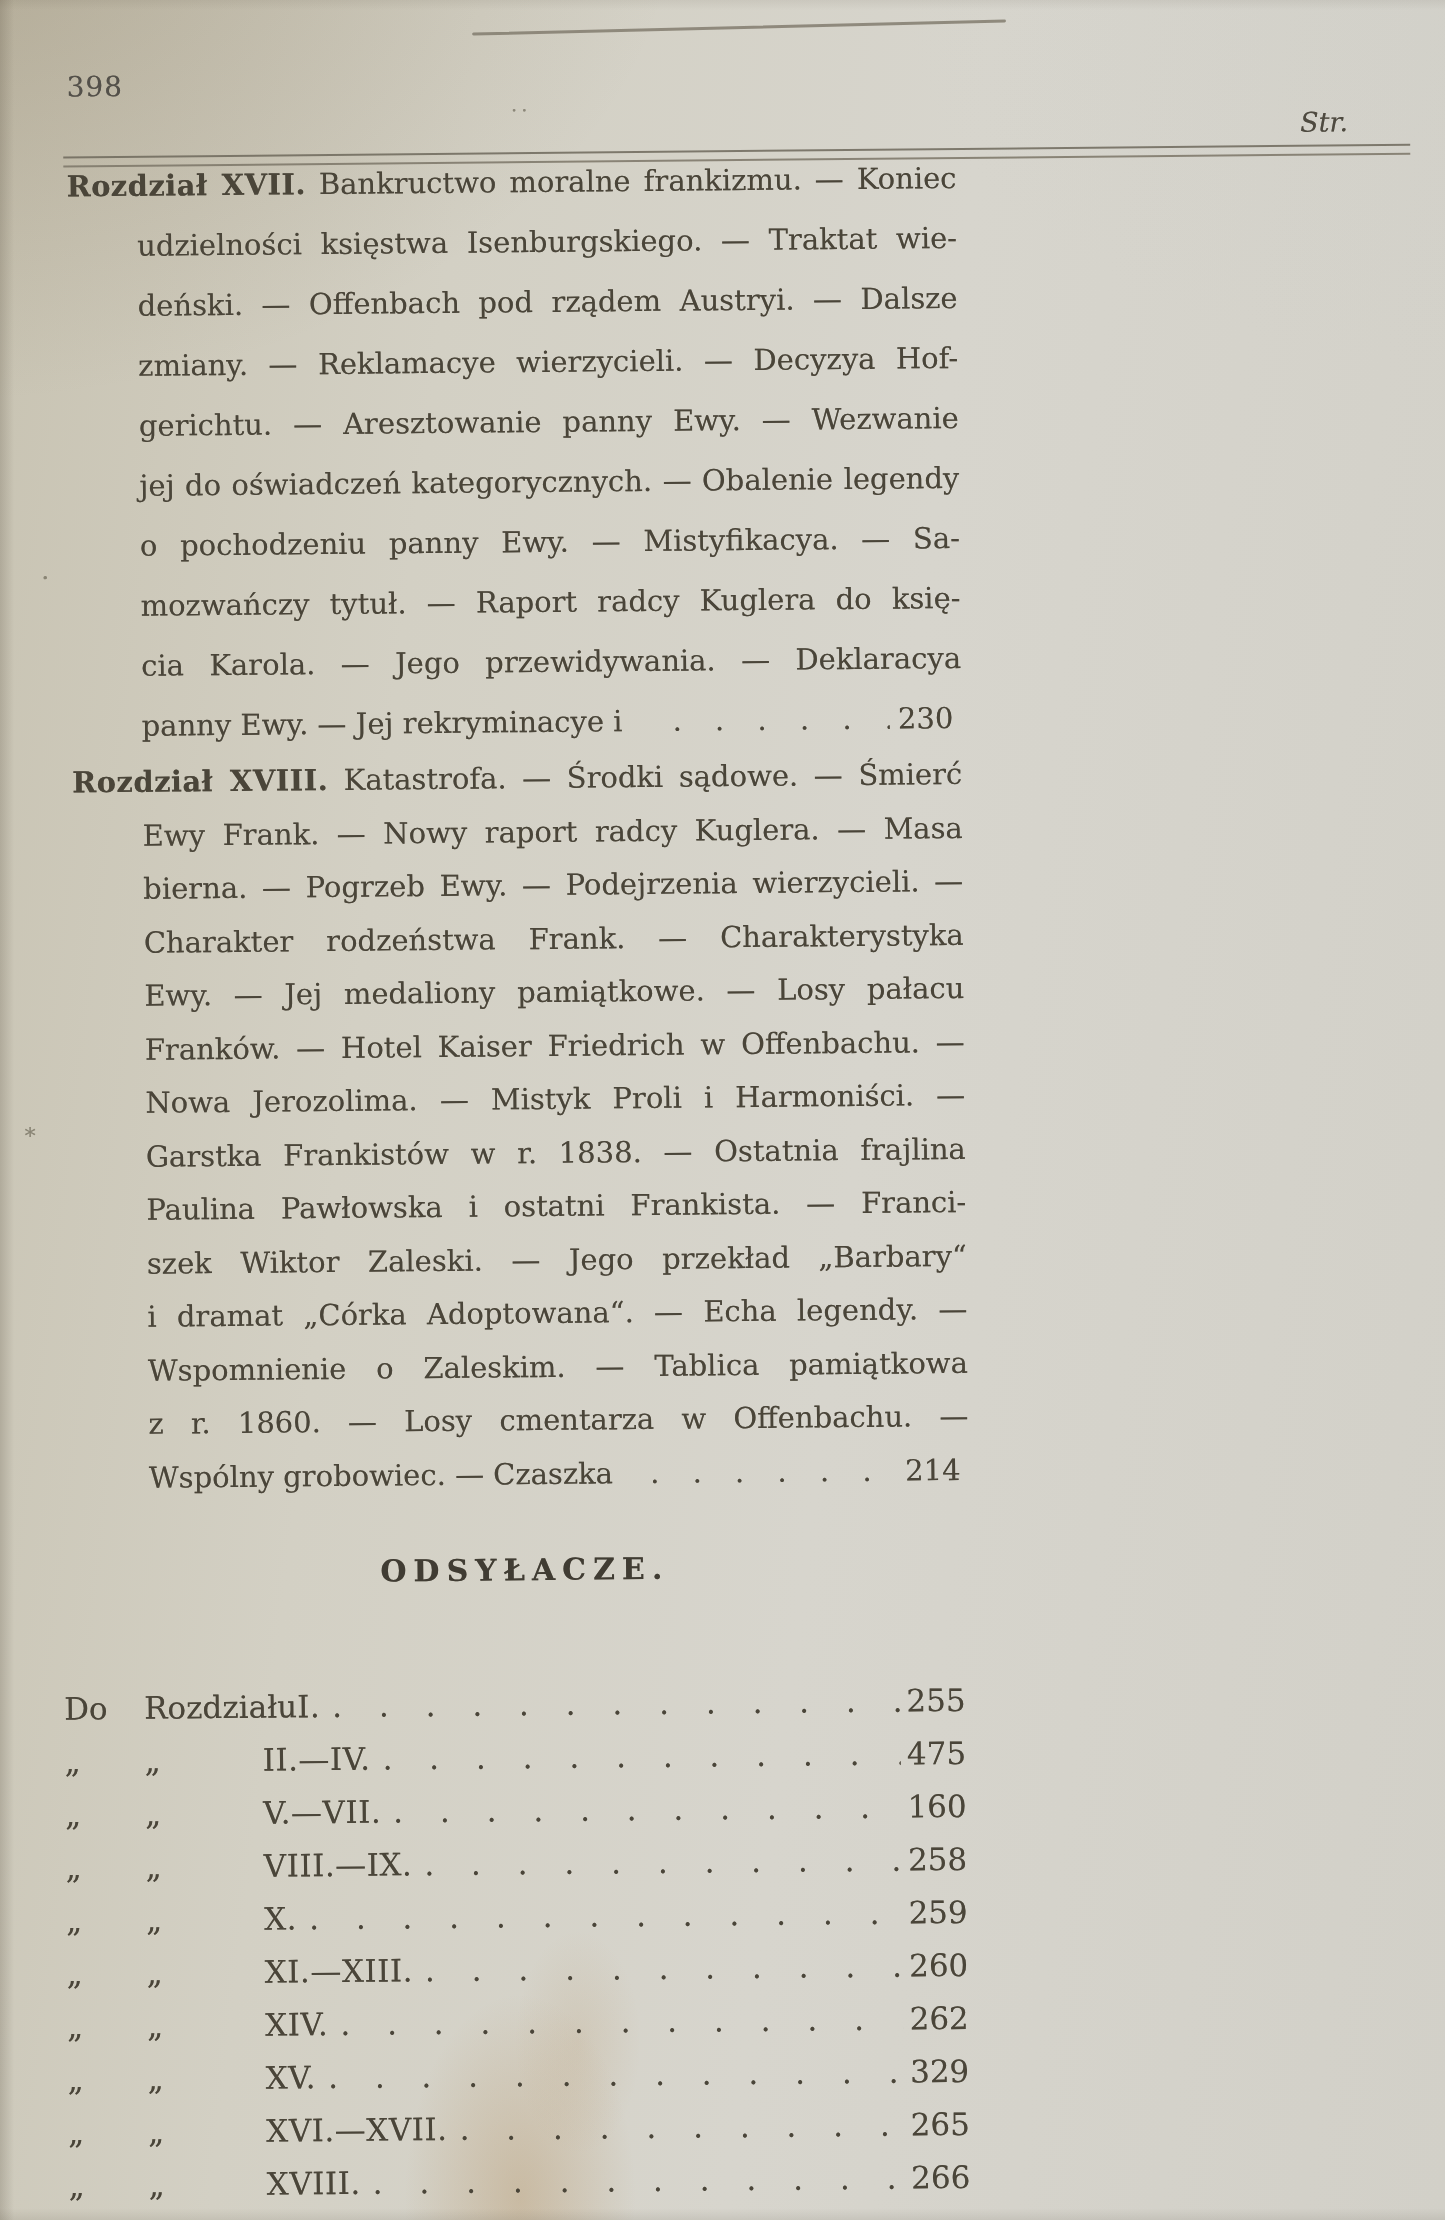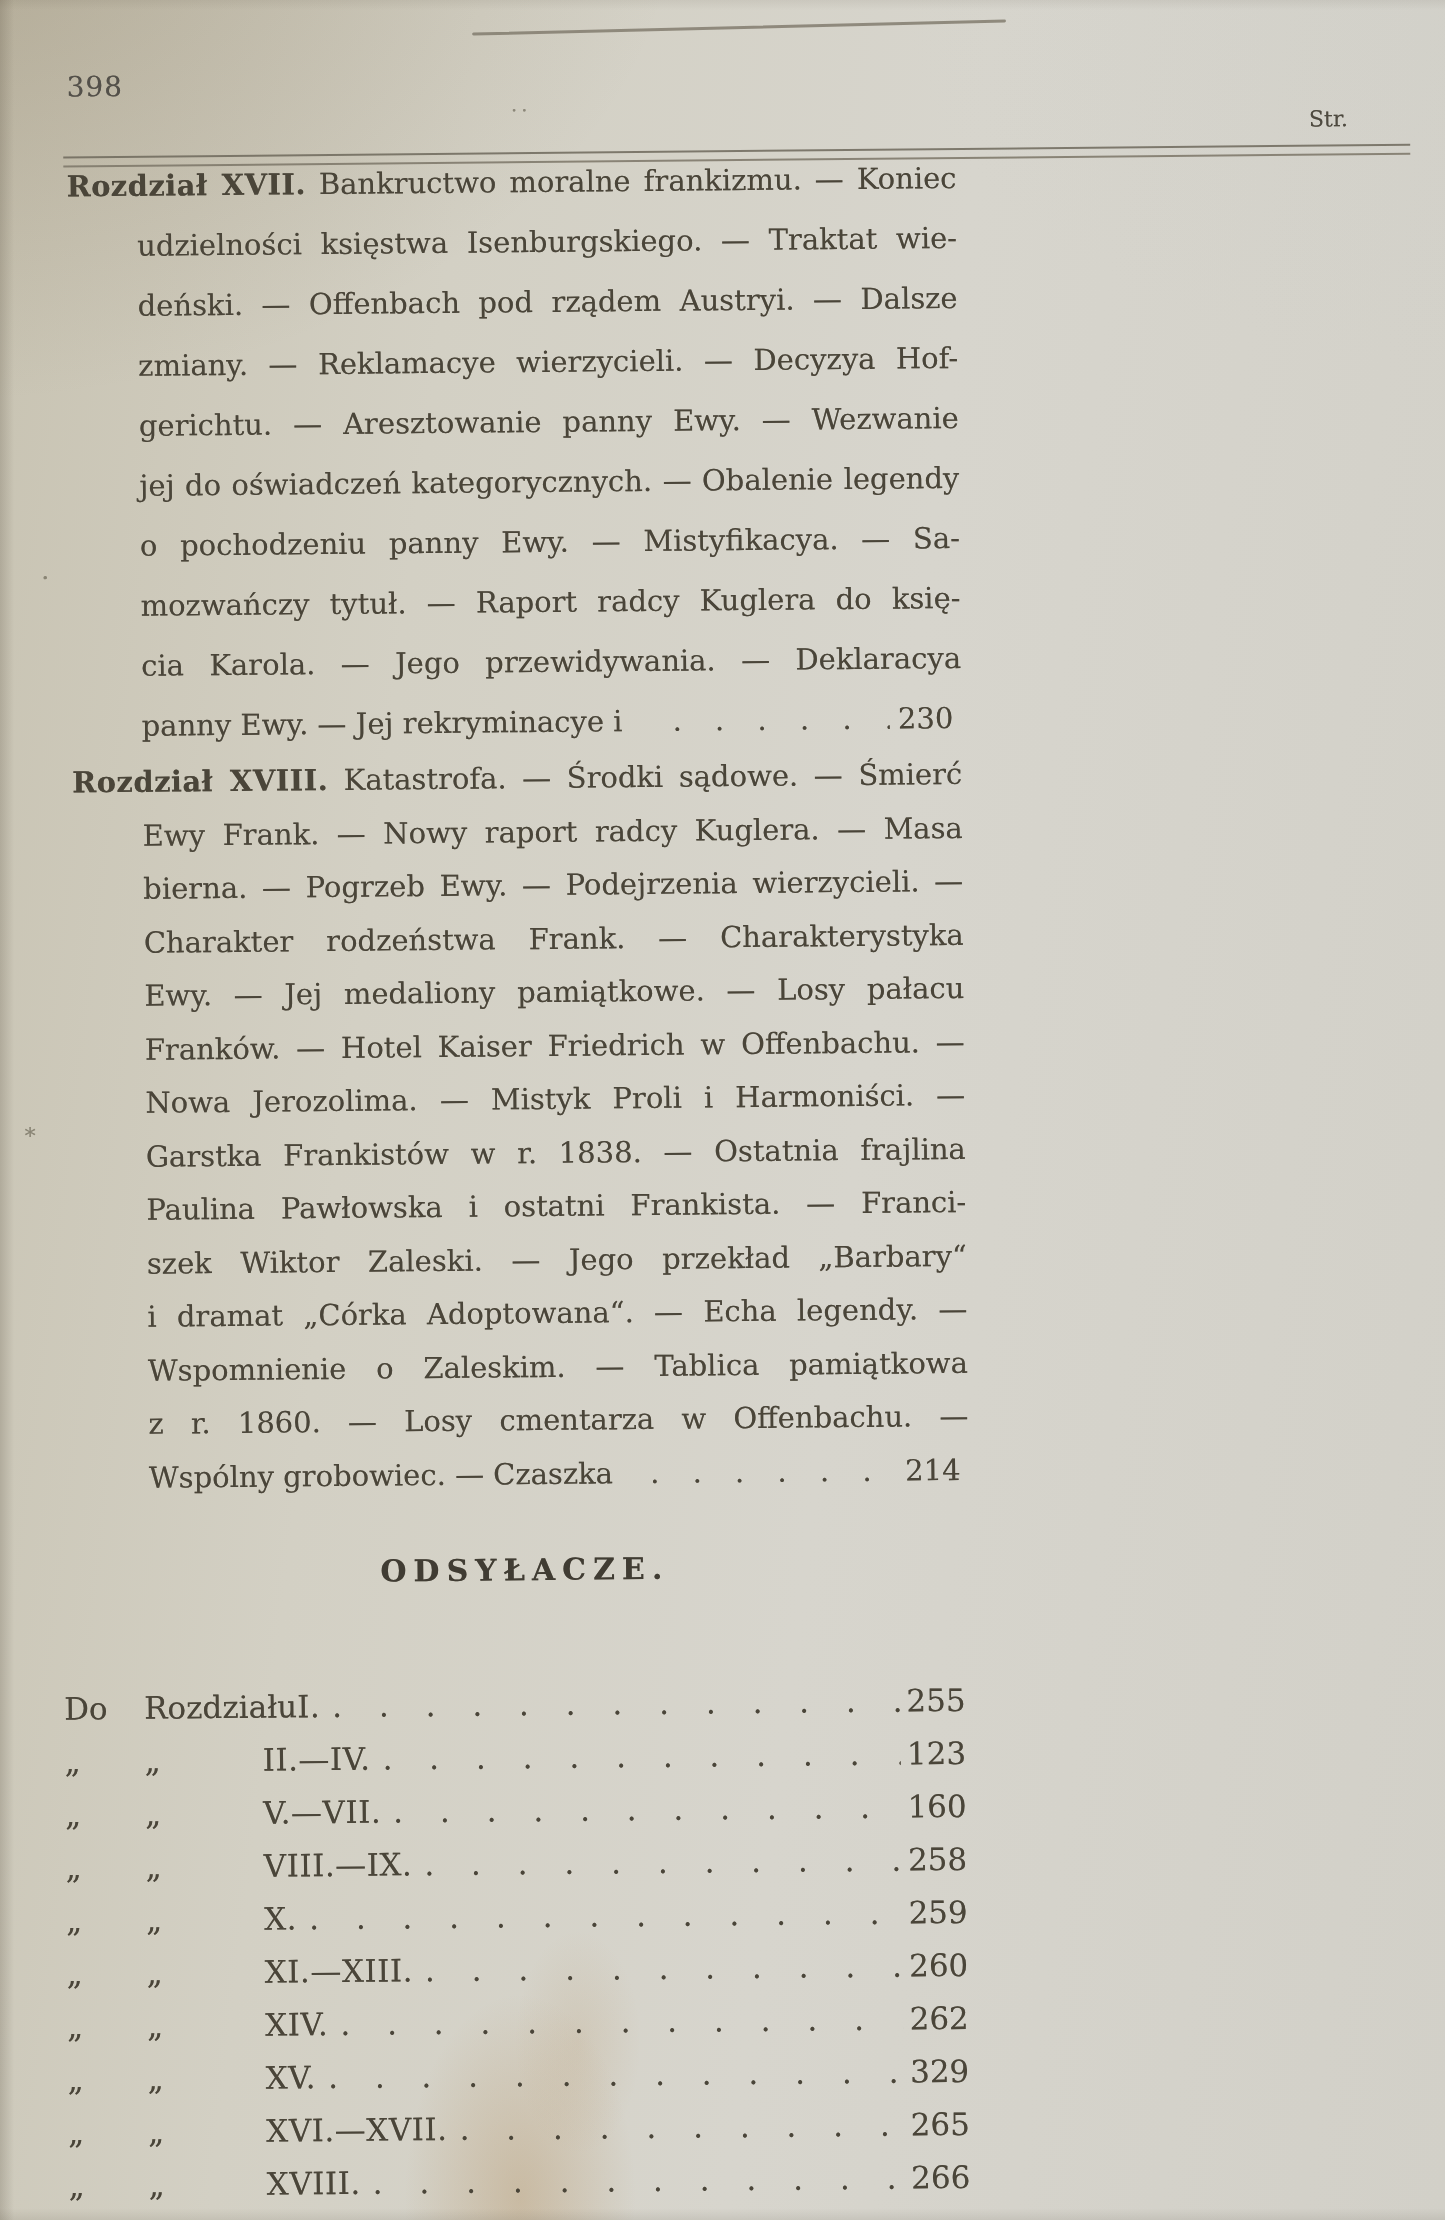--- a/index.html
+++ b/index.html
@@ -19,21 +19,21 @@
       linear-gradient(90deg, rgba(70,60,45,.20), rgba(70,60,45,0) 14px),
       linear-gradient(0deg,  rgba(70,60,45,.10), rgba(70,60,45,0) 12px),
       linear-gradient(180deg, rgba(70,60,45,.08), rgba(70,60,45,0) 10px);}
   .tilt{position:absolute;inset:0;transform:rotate(-0.55deg);transform-origin:52% 48%;
         text-shadow:0 0 .6px rgba(74,69,57,.55);}
   .rule-top{position:absolute;left:482px;top:26px;width:534px;height:2.5px;
         background:#7d7769;transform:rotate(-0.85deg);border-radius:2px;opacity:.8;}
   .folio{position:absolute;left:76px;top:64px;font-size:28px;letter-spacing:1px;color:#53504a;}
   .hrule{position:absolute;left:72px;top:150px;width:1347px;height:7px;
         border-top:2.5px solid #6e695c;border-bottom:2px solid #7c7668;opacity:.85;}
-  .colhead{position:absolute;right:88px;top:112px;font-size:22px;color:#4e4a40;}
+  .colhead{position:absolute;right:88px;top:112px;font-size:27px;color:#4e4a40;font-style:italic;}
 
   .toc{position:absolute;left:75px;top:150px;width:890px;font-size:29px;}
   .entry .line{text-align:justify;text-align-last:justify;padding-left:70px;overflow:hidden;hyphens:none;}
   .entry .line.first{padding-left:0;}
   .entry0 .line{line-height:60px;height:60px;}
   .entry1 .line{line-height:53.5px;height:53.5px;}
   .chap{font-weight:bold;letter-spacing:.4px;}
   .entry .line.last{display:flex;align-items:baseline;text-align:left;text-align-last:auto;}
   .dots{margin-left:auto;word-spacing:24px;padding-right:18px;white-space:nowrap;overflow:hidden;}
   .pg{flex:0 0 72px;text-align:center;}
@@ -111,21 +111,21 @@
     <span class="rch">I.</span>
     <span class="rdots">. . . . . . . . . . . . . . . . . . . . . . . . . . . . . .</span>
     <span class="rpg">255</span>
   </div>
 
   <div class="rrow">
     <span class="rc1">„</span>
     <span class="rc2">„</span>
     <span class="rch">II.—IV.</span>
     <span class="rdots">. . . . . . . . . . . . . . . . . . . . . . . . . . . . . .</span>
-    <span class="rpg">123</span>
+    <span class="rpg">475</span>
   </div>
 
   <div class="rrow">
     <span class="rc1">„</span>
     <span class="rc2">„</span>
     <span class="rch">V.—VII.</span>
     <span class="rdots">. . . . . . . . . . . . . . . . . . . . . . . . . . . . . .</span>
     <span class="rpg">160</span>
   </div>
 

